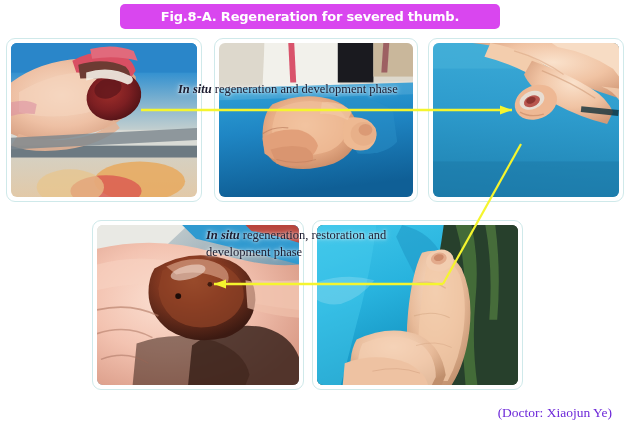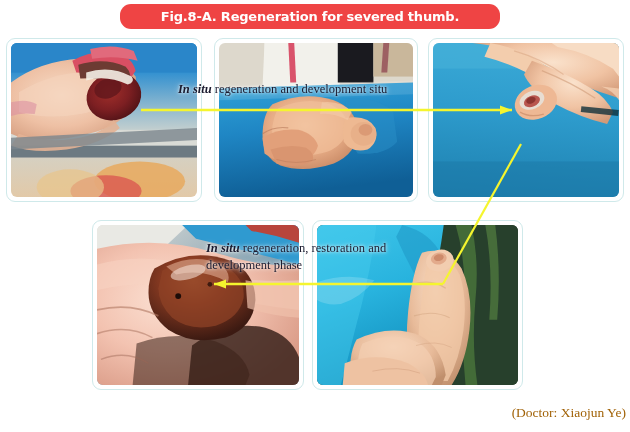--- a/index.html
+++ b/index.html
@@ -15,22 +15,22 @@
     font-family: "Liberation Serif", serif;
   }
 
   
   #title-banner {
     position: absolute;
     left: 120px;
     top: 4px;
     width: 380px;
     height: 25px;
-    background: #ef4444;
-    border-radius: 11px;
+    background: #d946ef;
+    border-radius: 5px;
     display: flex;
     align-items: center;
     justify-content: center;
   }
   #title-text {
     color: #ffffff;
     font-family: "DejaVu Sans", sans-serif;
     font-weight: bold;
     font-size: 13px;
     letter-spacing: -0.2px;
@@ -80,34 +80,34 @@
     text-shadow: 0 0 3px rgba(255,255,255,0.9), 0 0 6px rgba(255,255,255,0.7);
   }
   .caption-overlay i { font-style: italic; font-weight: bold; }
 
   #label-top {
     left: 178px;
     top: 82px;
   }
   #label-bottom {
     left: 206px;
-    top: 240px;
+    top: 227px;
     line-height: 1.35;
     white-space: normal;
     width: 240px;
   }
 
   
   #doctor-credit {
     position: absolute;
-    right: 4px;
+    right: 18px;
     top: 405px;
     font-family: "Liberation Serif", serif;
     font-size: 13.5px;
-    color: #a16207;
+    color: #6d28d9;
   }
 </style>
 </head>
 <body>
 
 <div id="title-banner">
   <span id="title-text">Fig.8-A. Regeneration for severed thumb.</span>
 </div>
 
 <div class="panel" id="panel-1">
@@ -320,20 +320,20 @@
     <line x1="521" y1="144" x2="443" y2="284" stroke="#f5f52e" stroke-width="2.2"></line>
   </g>
 
   <g>
     <line x1="443" y1="284" x2="214" y2="284" stroke="#f5f52e" stroke-width="2.4"></line>
     <polygon points="214,284 226,279.5 226,288.5" fill="#f5f52e"></polygon>
   </g>
 </svg>
 
 <div class="caption-overlay" id="label-top">
-  <i>In situ</i><span> regeneration and development situ</span>
+  <i>In situ</i><span> regeneration and development phase</span>
 </div>
 
 <div class="caption-overlay" id="label-bottom">
   <i>In situ</i><span> regeneration,  restoration and development phase</span>
 </div>
 
 <div id="doctor-credit">(Doctor: Xiaojun Ye)</div>
 
 </body></html>

